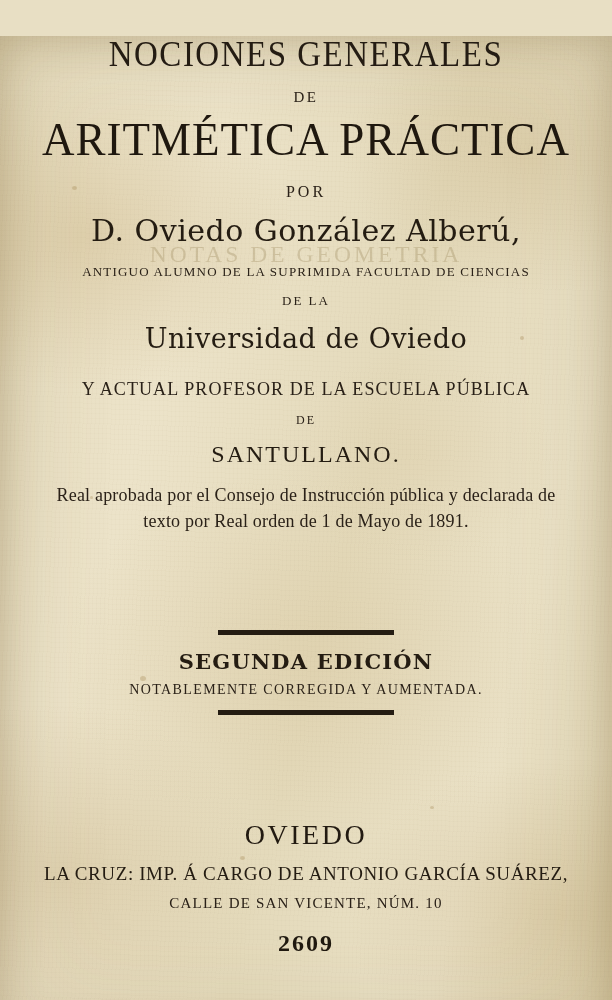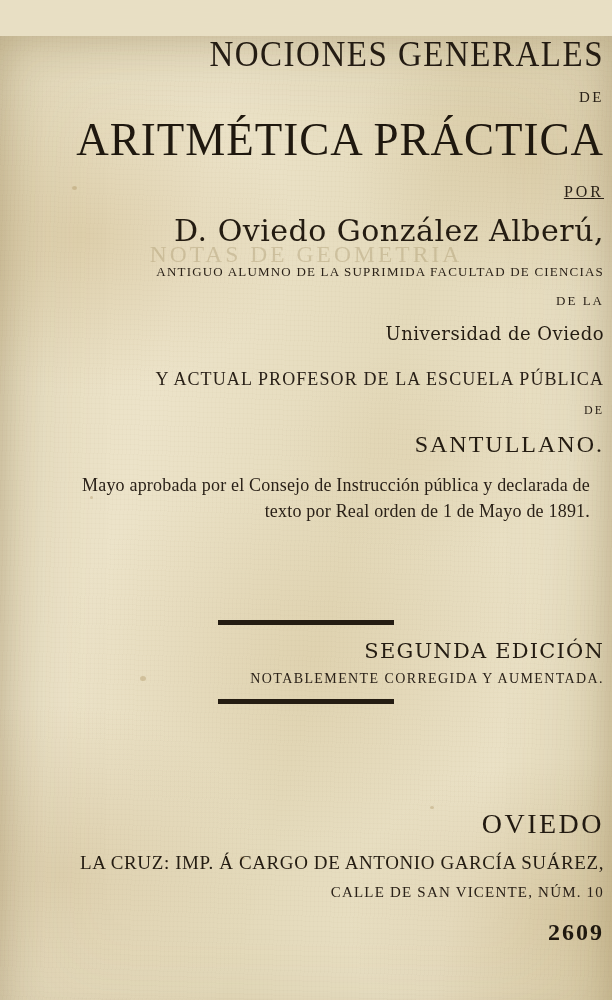--- a/index.html
+++ b/index.html
@@ -63,21 +63,21 @@
     color: rgba(150,128,84,0.30);
     transform: scaleX(1.02);
     pointer-events: none;
     user-select: none;
   }
 
   .content {
     position: relative;
     z-index: 2;
     padding: 0 8px;
-    text-align: right;
+    text-align: center;
   }
 
   .l1 { 
     margin-top: 36px;
     font-family: "Liberation Serif", serif;
     font-size: 33px;
     letter-spacing: 1.5px;
     font-weight: normal;
     color: #241c13;
     transform: scaleY(1.06);
@@ -93,21 +93,20 @@
     font-size: 45px;
     letter-spacing: 1px;
     line-height: 1.05;
     color: #1f180f;
     transform: scaleY(1.04);
   }
   .l4 { 
     margin-top: 20px;
     font-size: 16px;
     letter-spacing: 3px;
-    text-decoration: underline;
   }
   .l5 { 
     margin-top: 12px;
     font-family: "DejaVu Serif", serif;
     font-size: 30px;
     letter-spacing: 0.5px;
     color: #241c12;
     font-weight: normal;
   }
   .l6 { 
@@ -117,21 +116,21 @@
     color: #2b2219;
   }
   .l7 { 
     margin-top: 13px;
     font-size: 13px;
     letter-spacing: 2px;
   }
   .l8 { 
     margin-top: 14px;
     font-family: "DejaVu Serif", serif;
-    font-size: 18px;
+    font-size: 27px;
     letter-spacing: 0.5px;
     color: #241c12;
   }
   .l9 { 
     margin-top: 25px;
     font-size: 18px;
     letter-spacing: 1.1px;
   }
   .l10 { 
     margin-top: 13px;
@@ -162,21 +161,21 @@
     width: 176px;
     height: 5px;
     background: #241c12;
   }
 
   .edition {
     margin-top: 14px;
     font-family: "DejaVu Serif", serif;
     font-size: 21px;
     letter-spacing: 1.2px;
-    font-weight: normal;
+    font-weight: bold;
     color: #241c12;
   }
   .edition-sub {
     margin-top: 8px;
     font-size: 14px;
     letter-spacing: 1.4px;
   }
   .rule2-wrap {
     margin-top: 12px;
     display: flex;
@@ -247,21 +246,21 @@
     <div class="l4">POR</div>
     <div class="l5">D. Oviedo González Alberú,</div>
     <div class="l6">ANTIGUO ALUMNO DE LA SUPRIMIDA FACULTAD DE CIENCIAS</div>
     <div class="l7">DE LA</div>
     <div class="l8">Universidad de Oviedo</div>
     <div class="l9">Y ACTUAL PROFESOR DE LA ESCUELA PÚBLICA</div>
     <div class="l10">DE</div>
     <div class="l11">SANTULLANO.</div>
 
     <div class="approval">
-      <span class="ln">Mayo aprobada por el Consejo de Instrucción pública y declarada de</span>
+      <span class="ln">Real aprobada por el Consejo de Instrucción pública y declarada de</span>
       <span class="ln">texto por Real orden de 1 de Mayo de 1891.</span>
     </div>
 
     <div class="rule-wrap">
       <div class="rule"></div>
     </div>
 
     <div class="edition">SEGUNDA EDICIÓN</div>
     <div class="edition-sub">NOTABLEMENTE CORREGIDA Y AUMENTADA.</div>
 

